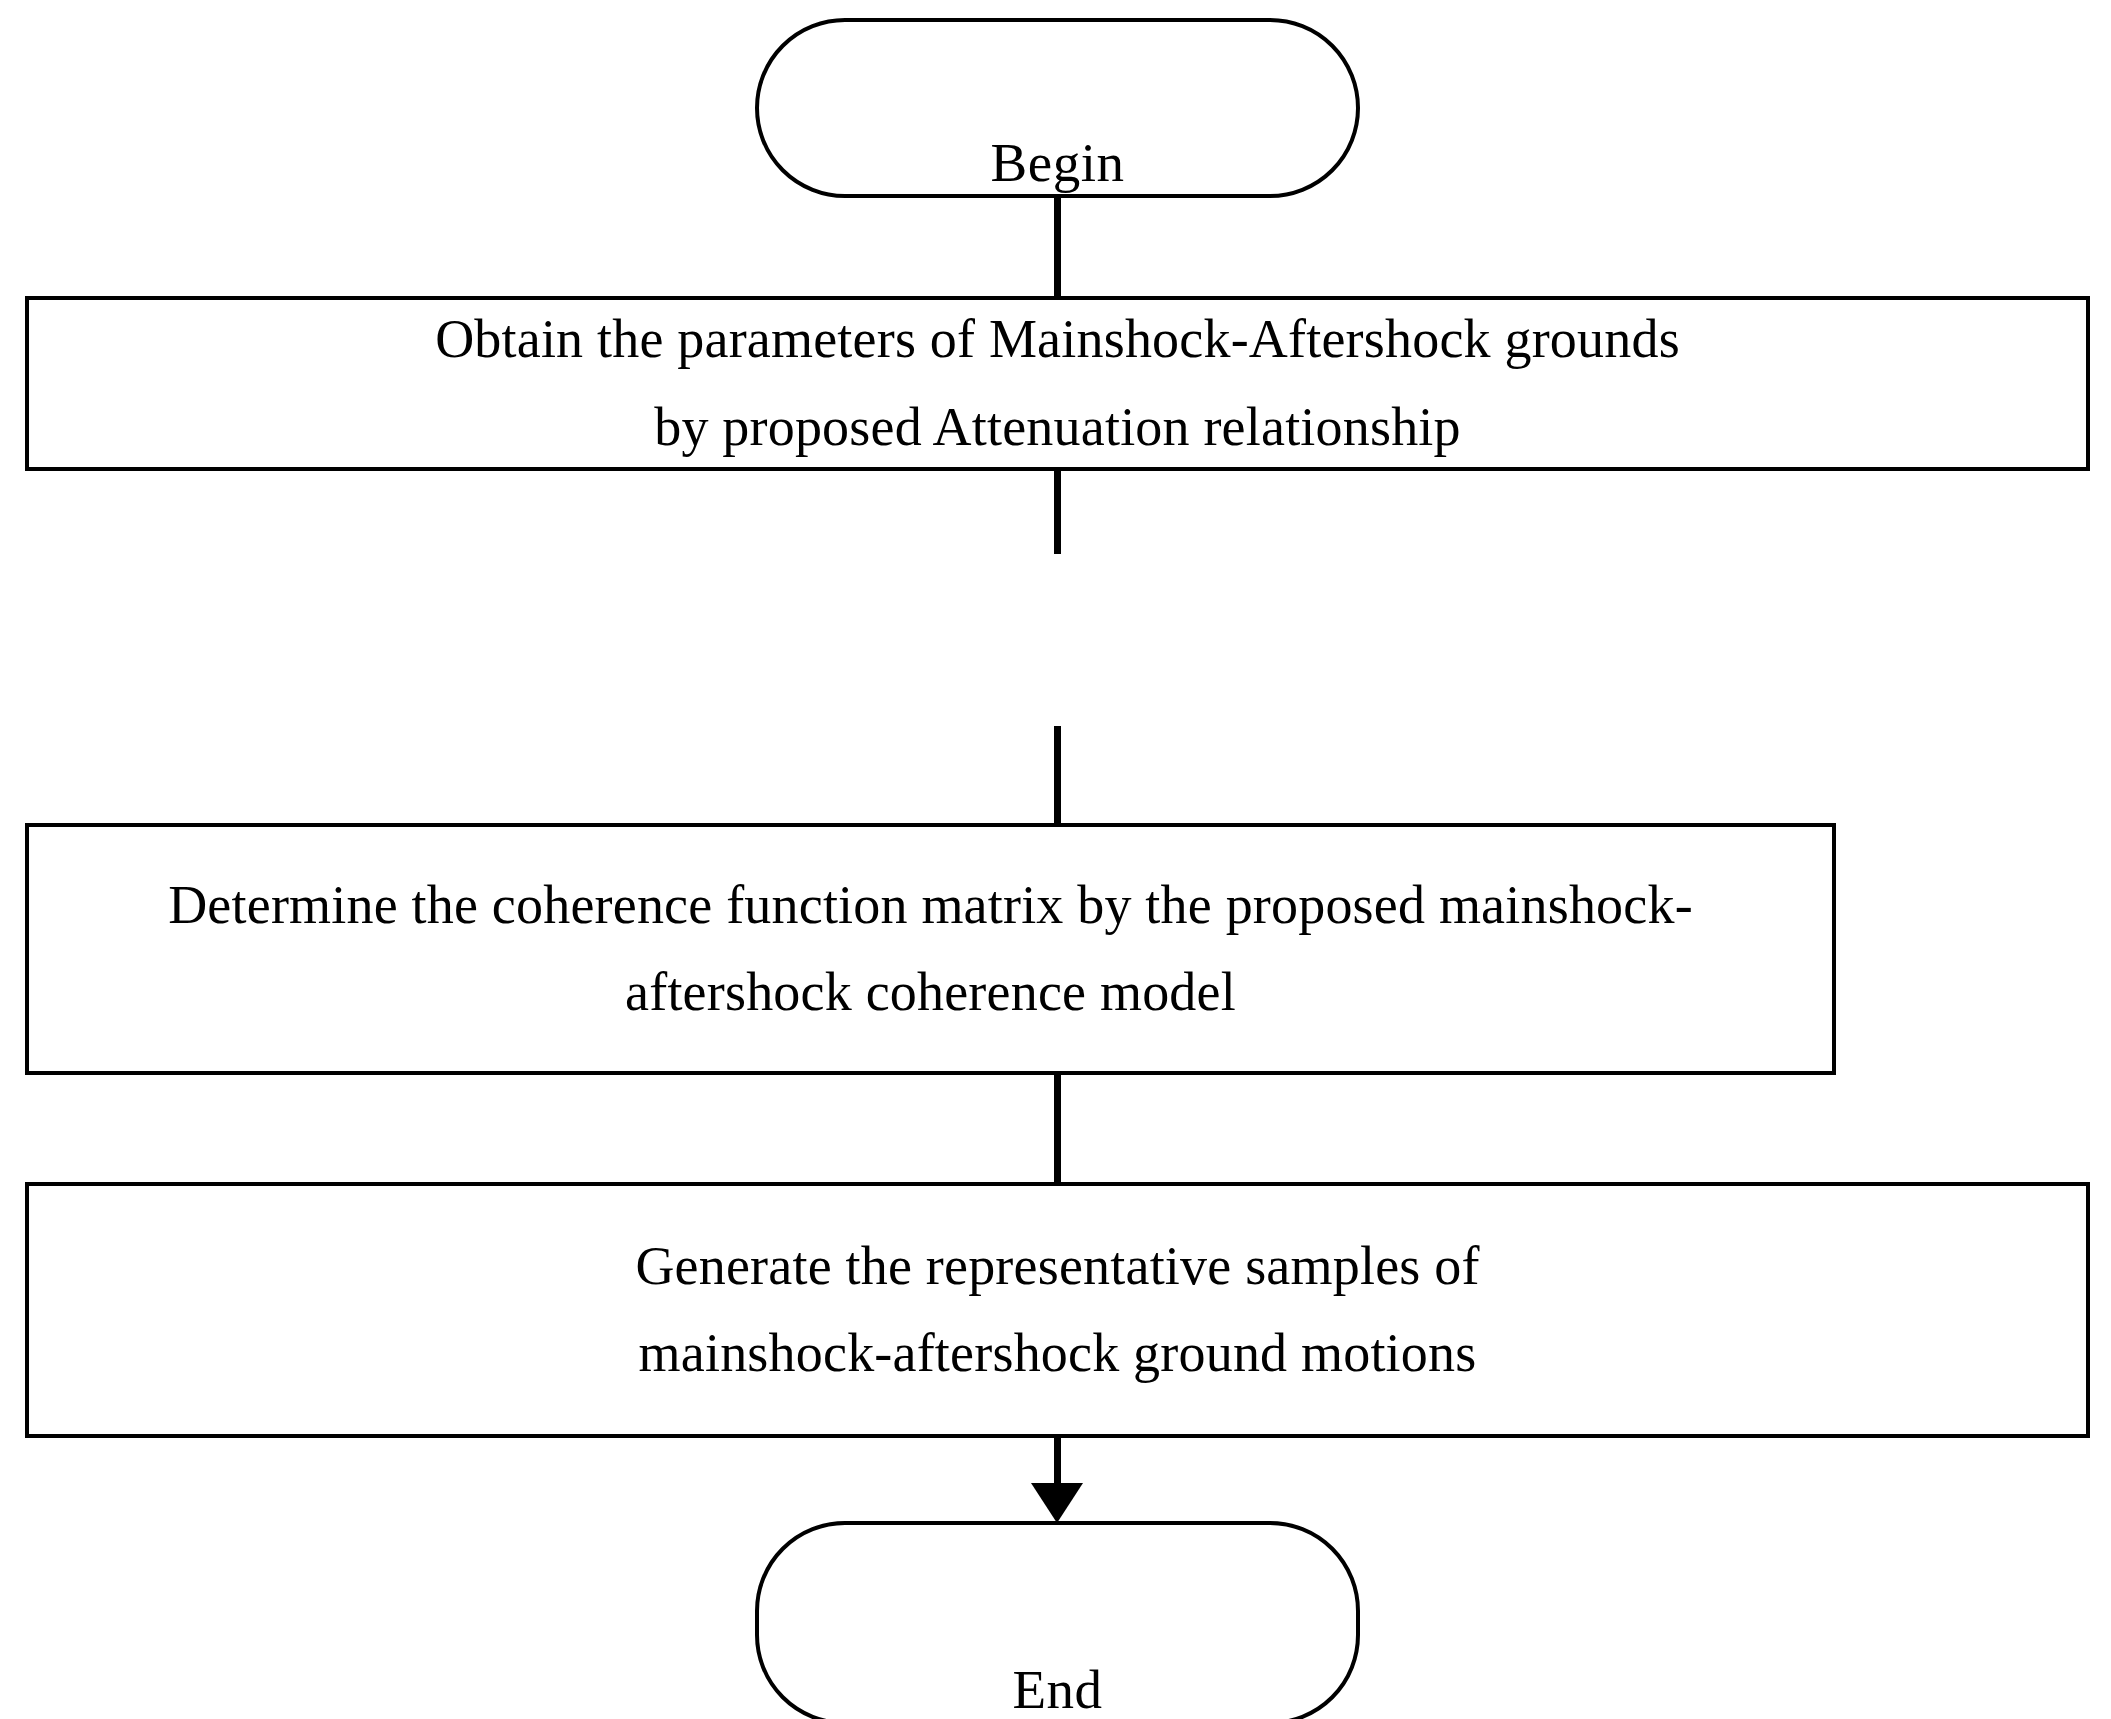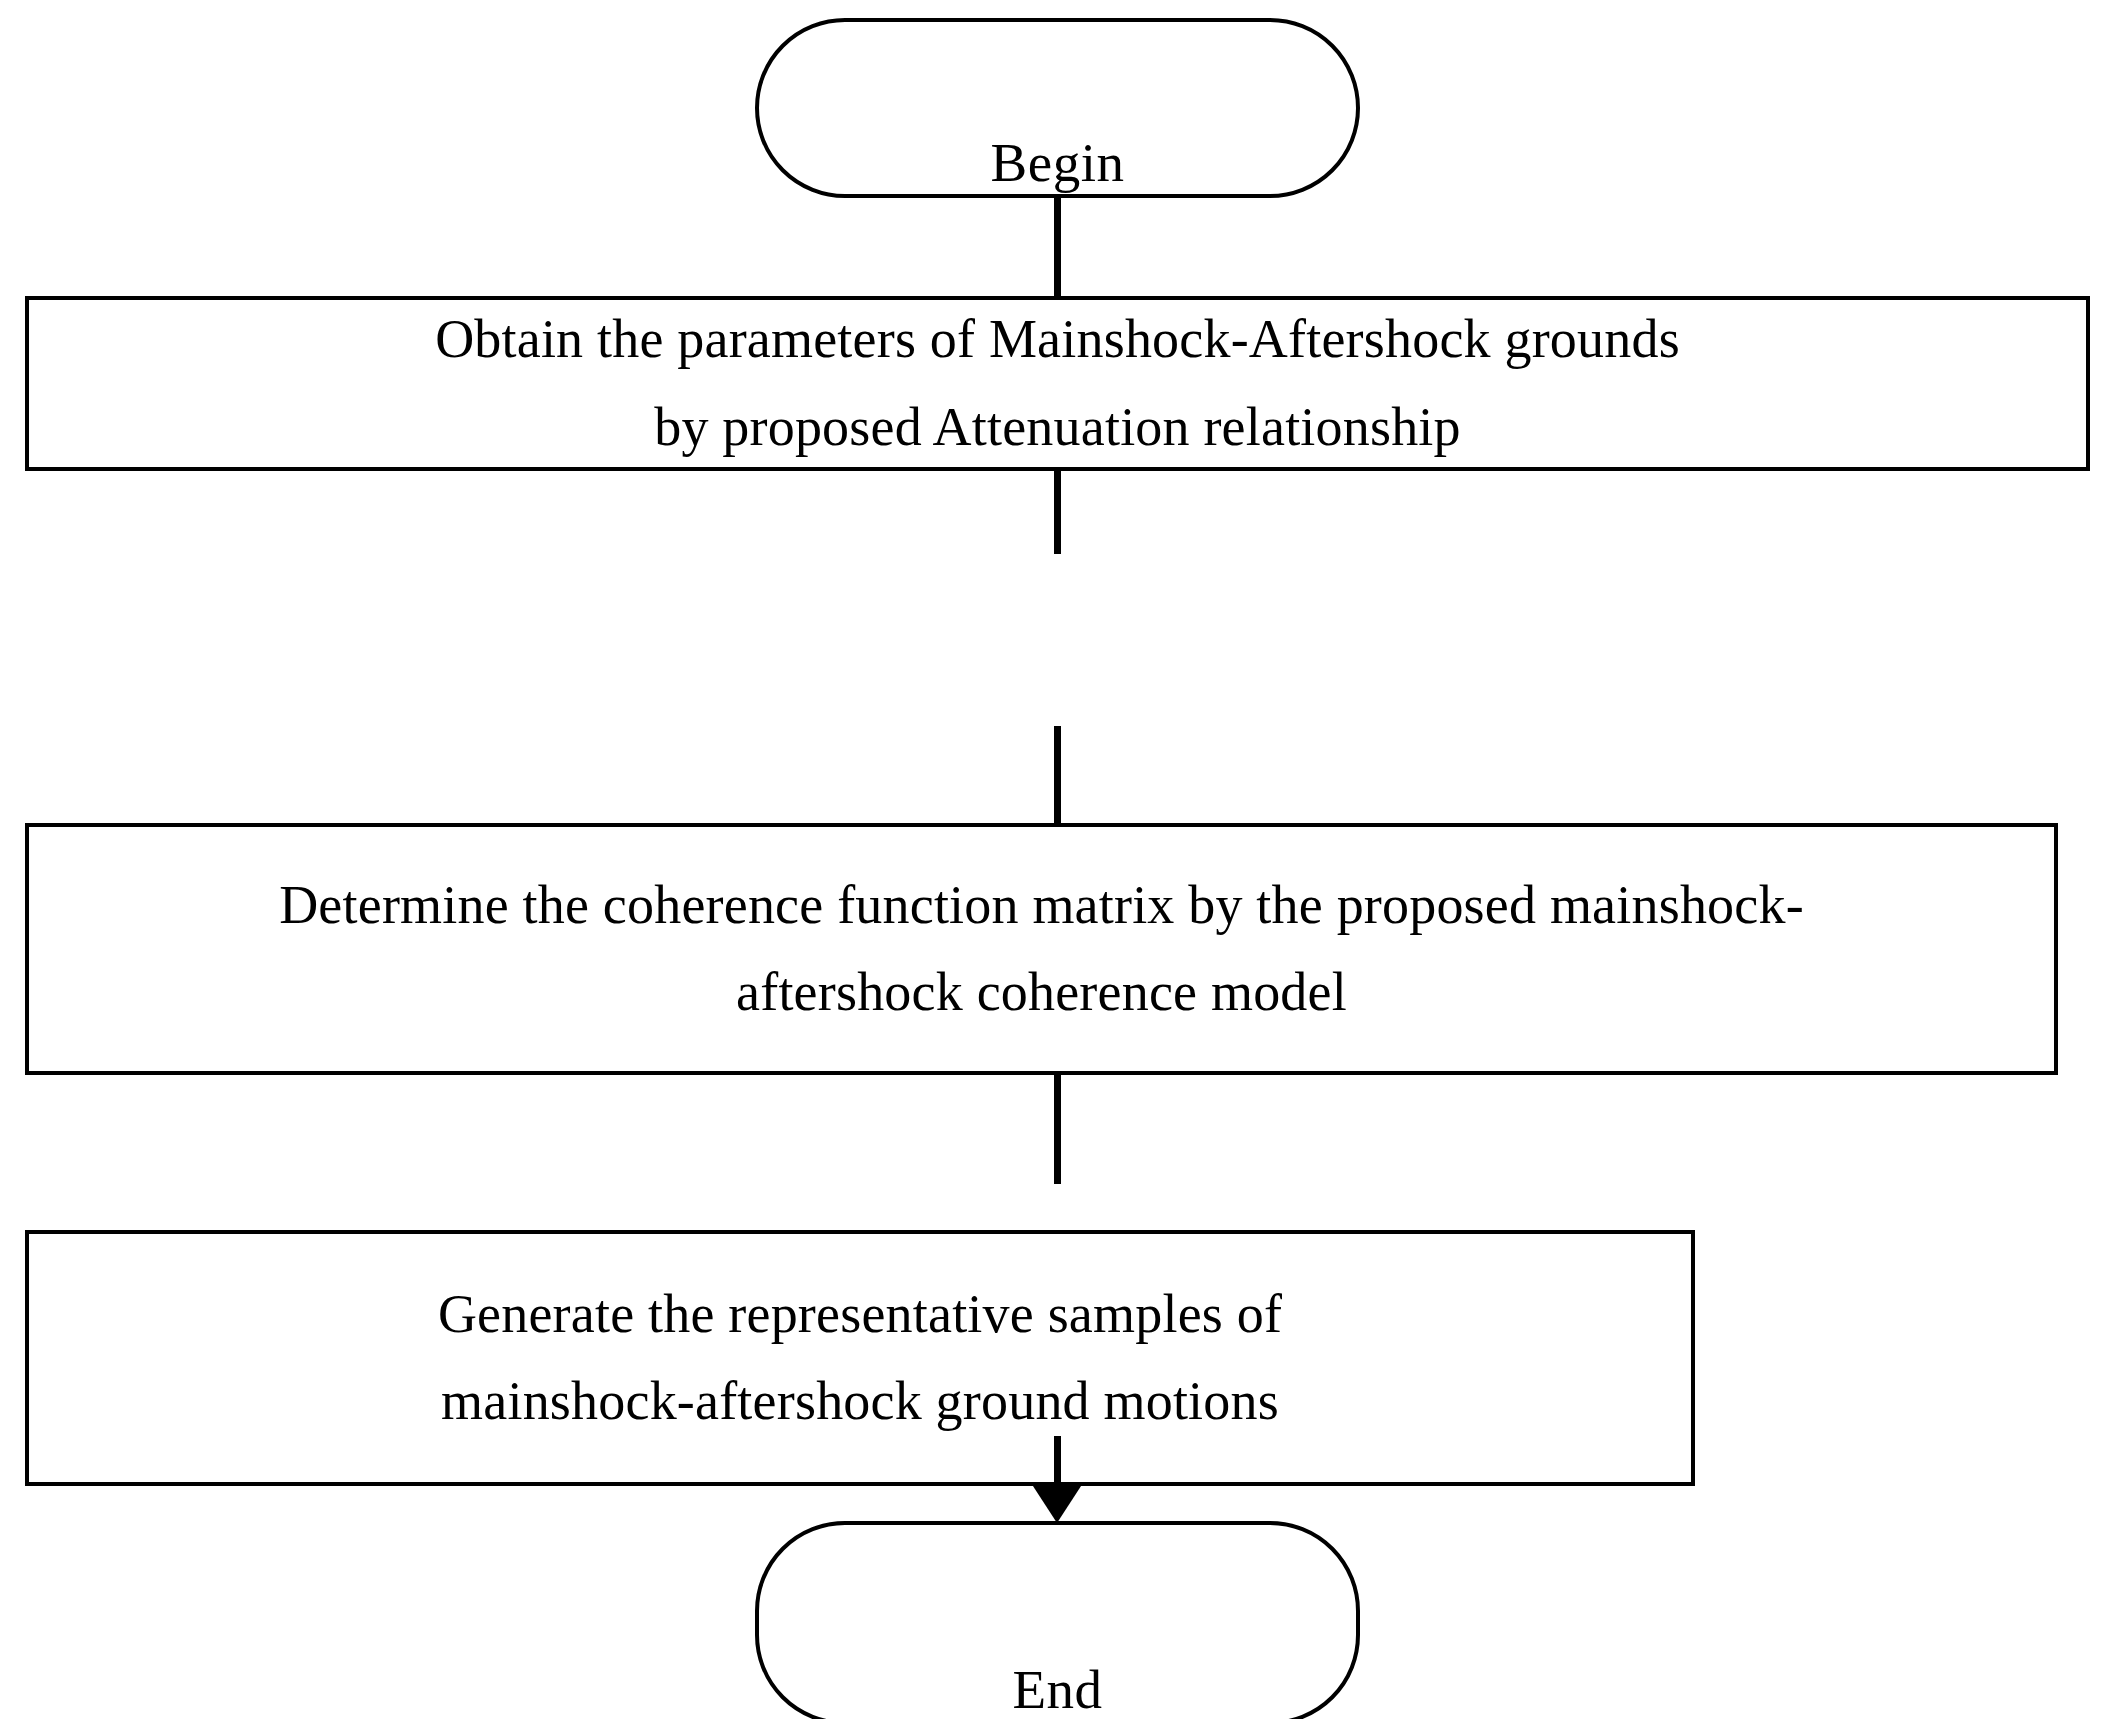--- a/index.html
+++ b/index.html
@@ -87,28 +87,28 @@
   <div class="process" style="left:25px; top:296px; width:2065px; height:175px;">
     <span class="node-label">Obtain the parameters of Mainshock-Aftershock grounds
 by proposed Attenuation relationship</span>
   </div>
 
   <div class="connector" style="left:1054px; top:469px; height:85px;"></div>
 
 
   <div class="connector" style="left:1054px; top:726px; height:99px;"></div>
 
-  <div class="process" style="left:25px; top:823px; width:2033px; height:252px;">
+  <div class="process" style="left:25px; top:823px; width:1811px; height:252px;">
     <span class="node-label">Determine the coherence function matrix by the proposed mainshock-
 aftershock coherence model</span>
   </div>
 
   <div class="connector" style="left:1054px; top:1073px; height:111px;"></div>
 
-  <div class="process" style="left:25px; top:1182px; width:1670px; height:256px;margin-top:48px;">
+  <div class="process" style="left:25px; top:1182px; width:2065px; height:256px;">
     <span class="node-label">Generate the representative samples of
 mainshock-aftershock ground motions</span>
   </div>
 
   <div class="arrow-line" style="left:1054px; top:1436px; height:64px;"></div>
   <div class="arrow-head" style="left:1031px; top:1483px;"></div>
 
   <div class="terminator" style="left:755px; top:1521px; width:605px; height:204px;">
     <span class="node-label">End</span>
   </div>

